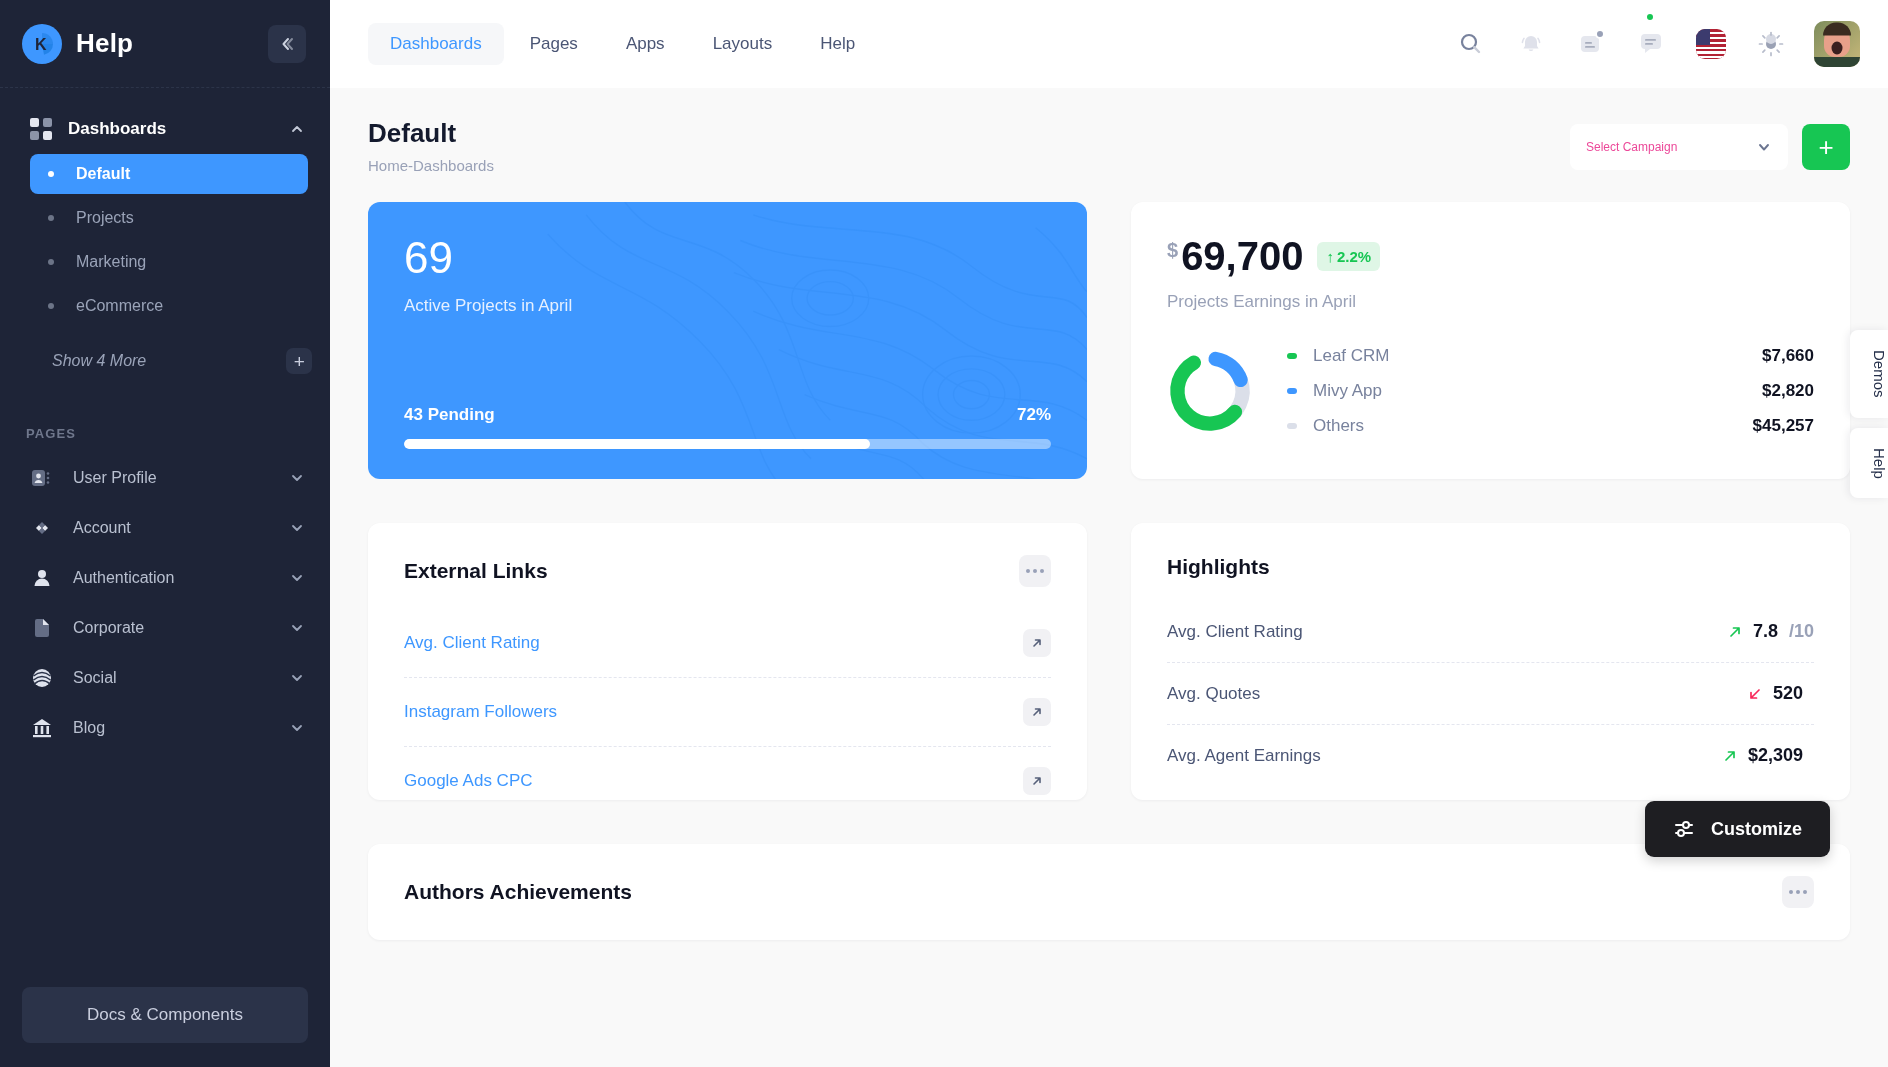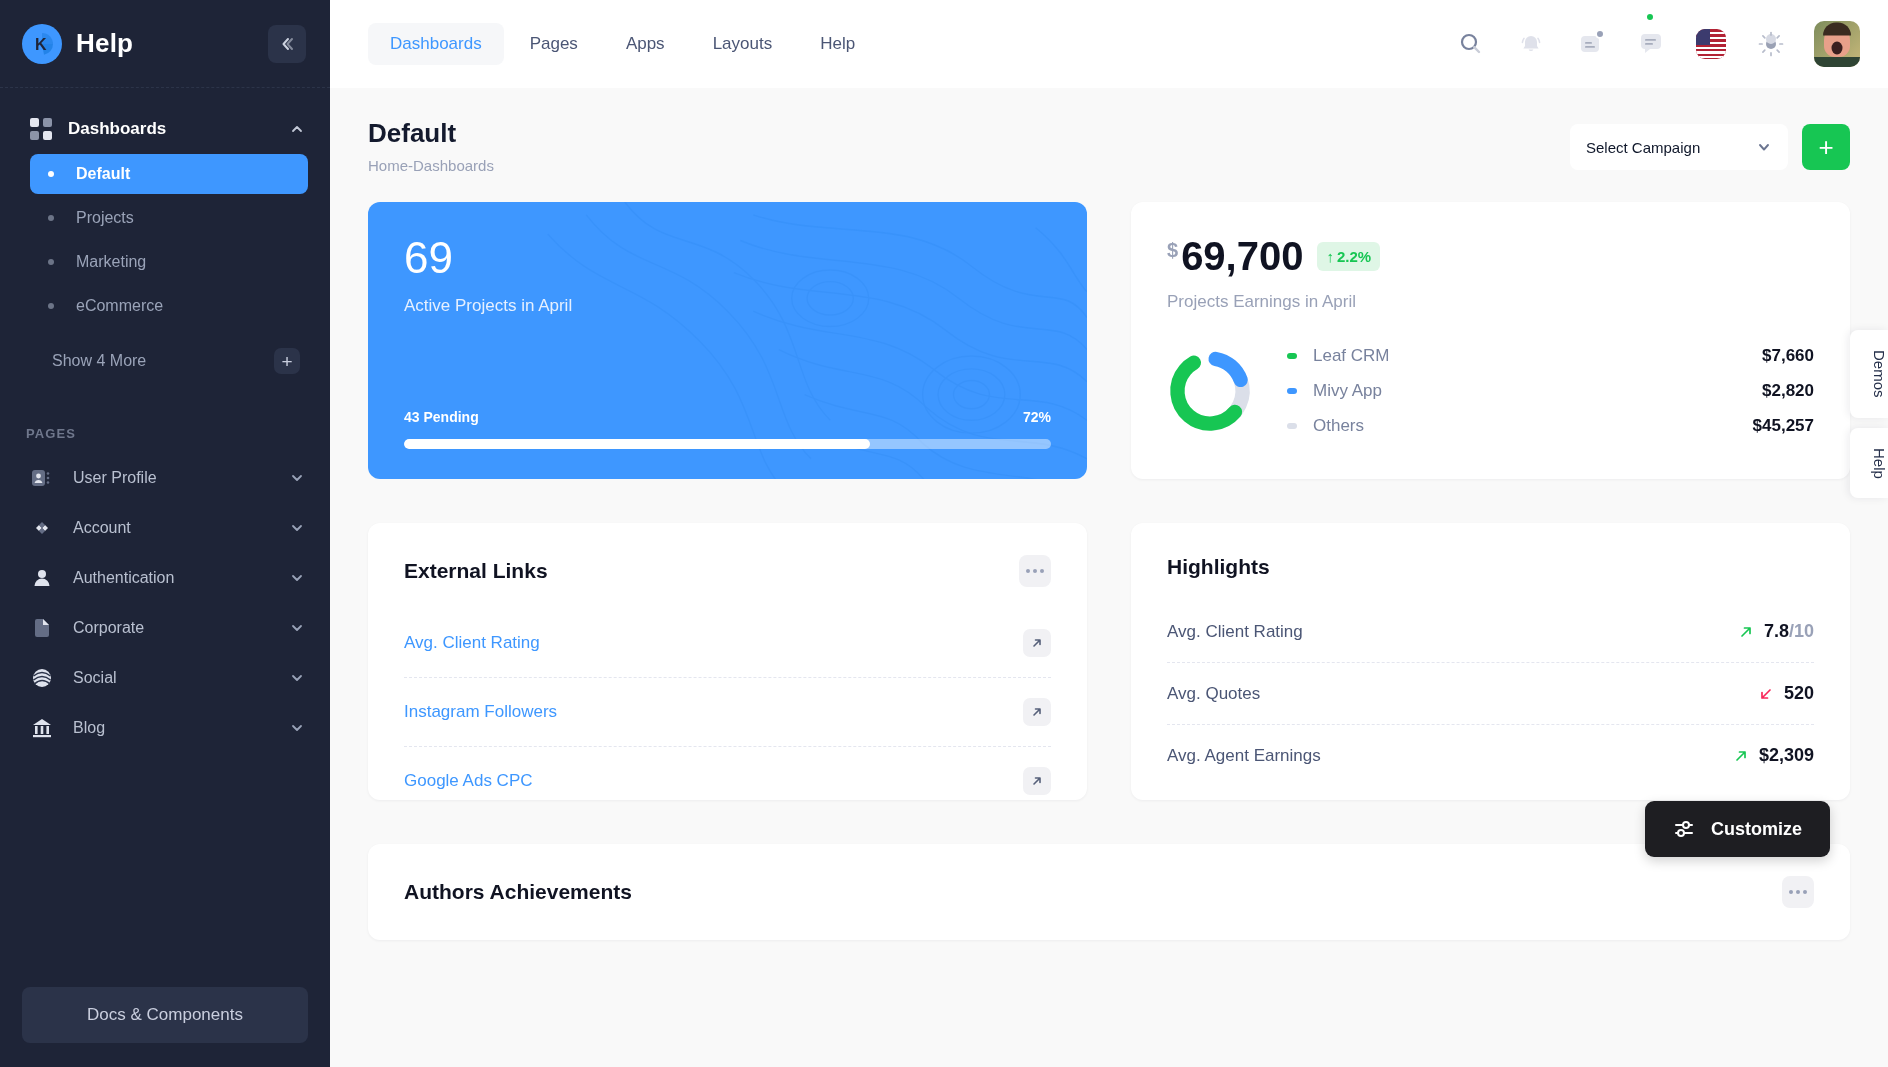--- a/index.html
+++ b/index.html
@@ -73,23 +73,23 @@
   }
   .sub-item .bullet {
     width: 6px; height: 6px; border-radius: 50%;
     background: #6c7487; margin-right: 22px; flex: none;
   }
   .sub-item.active { background: #3e97ff; color: #fff; font-weight: 600; }
   .sub-item.active .bullet { background: #fff; }
 
   .show-more {
     display: flex; align-items: center;
-    margin: 14px 30px 4px 30px;
+    margin: 14px 18px 4px 30px;
     padding: 8px 0 8px 22px;
-    color: #9aa3b8; font-size: 16px; cursor: pointer;
+    color: #9aa3b8; font-size: 16px; cursor: pointer; font-style: italic;
   }
   .show-more .sm-label { flex: 1; }
   .plus-sq {
     width: 26px; height: 26px; border-radius: 7px;
     background: #2b3349; color: #c9cede;
     display: flex; align-items: center; justify-content: center;
     font-size: 19px; line-height: 1; font-weight: 300;
   }
 
   .section-label {
@@ -173,21 +173,21 @@
   .page-head {
     display: flex; align-items: flex-start; padding: 30px 0 0 0;
   }
   .page-title { font-size: 26px; color: #141a2e; font-weight: bold; }
   .breadcrumb { margin-top: 8px; font-size: 15px; color: #99a1b7; display: flex; }
   .breadcrumb .sep { color: #99a1b7; }
   .page-head-right { margin-left: auto; display: flex; align-items: center; gap: 14px; padding-top: 6px; }
   .campaign-select {
     width: 218px; height: 46px; background: #fff; border-radius: 8px;
     display: flex; align-items: center; padding: 0 16px;
-    font-size: 15px; color: #0f172a; cursor: pointer;
+    font-size: 12px; color: #ec4899; cursor: pointer;
   }
   .campaign-select .cs-label { flex: 1; }
   .add-btn {
     width: 48px; height: 46px; border-radius: 8px; background: #17c653;
     display: flex; align-items: center; justify-content: center;
     color: #fff; font-size: 26px; font-weight: 300; cursor: pointer;
   }
 
   .grid { display: flex; gap: 44px; margin-top: 28px; }
   .col { flex: 1; display: flex; flex-direction: column; gap: 44px; }
@@ -203,21 +203,21 @@
     padding: 34px 36px 30px 36px; position: relative; overflow: hidden;
     display: flex; flex-direction: column;
   }
   .blue-card .topo {
     position: absolute; inset: 0; opacity: .25;
   }
   .blue-card .bc-inner { position: relative; z-index: 2; display: flex; flex-direction: column; height: 100%; }
   .bc-number { color: #fff; font-size: 44px; font-weight: normal; line-height: 1; }
   .bc-sub { color: #e6f0ff; font-size: 17px; margin-top: 16px; }
   .bc-bottom { margin-top: auto; }
-  .bc-row { display: flex; align-items: flex-start; color: #fff; font-size: 14px; font-weight: 600; }
+  .bc-row { display: flex; align-items: flex-start; color: #fff; font-size: 17px; font-weight: 600; }
   .bc-row .r { margin-left: auto; }
   .bc-track {
     margin-top: 14px; height: 10px; border-radius: 5px;
     background: rgba(255,255,255,.45); overflow: hidden;
   }
   .bc-fill { height: 100%; background: #fff; border-radius: 5px; }
 
   
   .earn-card { padding: 34px 36px 36px 36px; height: 277px; }
   .earn-top { display: flex; align-items: center; gap: 14px; }
@@ -253,21 +253,21 @@
   }
   .lc-row:last-child { border-bottom: none; }
   .lc-row .link { color: #3e97ff; cursor: pointer; }
   .lc-row .lbl { color: #4b5675; }
   .lc-row .right { margin-left: auto; display: flex; align-items: center; gap: 10px; }
   .ext-btn {
     width: 28px; height: 28px; border-radius: 7px; background: #f1f1f4;
     display: flex; align-items: center; justify-content: center; cursor: pointer;
   }
   .hl-val { color: #101322; font-weight: bold; font-size: 18px; }
-  .hl-val .den { color: #99a1b7; font-weight: bold; }
+  .hl-val .den { color: #99a1b7; font-weight: bold; padding-left: 11px; }
 
   
   .bottom-card {
     margin-top: 44px; background: #fff; border-radius: 12px;
     padding: 32px 36px; display: flex; align-items: center;
     box-shadow: 0 1px 3px rgba(20,26,46,.05);
   }
   .bottom-title { font-size: 21px; font-weight: bold; color: #101322; }
 
   

